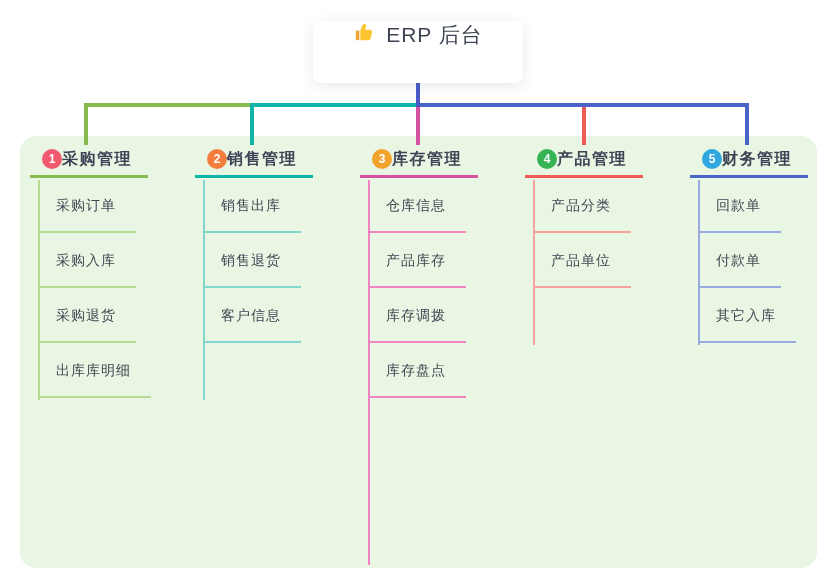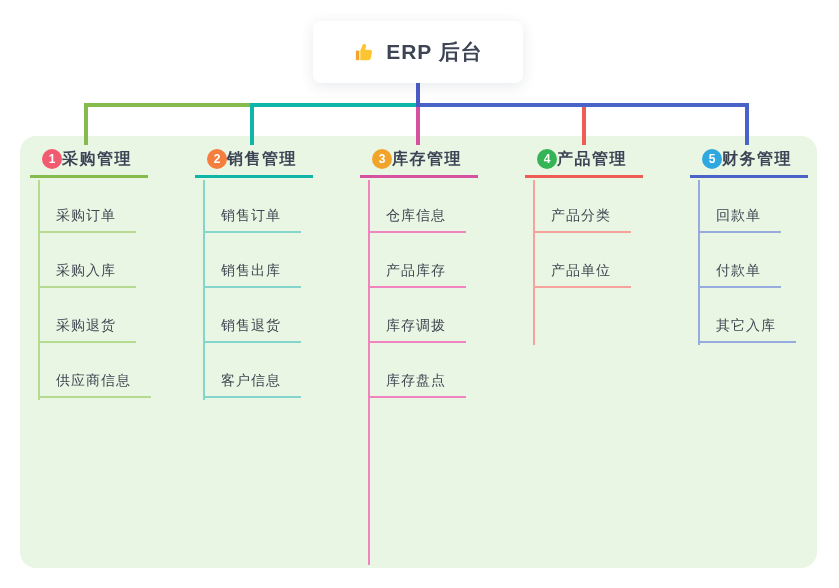--- a/index.html
+++ b/index.html
@@ -10,22 +10,22 @@
   }
   .panel{
     position:absolute;left:20px;top:136px;width:797px;height:432px;
     background:#eaf6e4;border-radius:16px;z-index:0;
   }
   svg.connectors{position:absolute;left:0;top:0;z-index:1;pointer-events:none;}
   .root-node{
     position:absolute;left:313px;top:21px;width:210px;height:62px;z-index:3;
     background:#ffffff;border-radius:8px;
     box-shadow:0 3px 14px rgba(60,70,90,.12);
-    display:flex;align-items:center;justify-content:center;gap:10px;
-    color:#3d4554;font-size:21px;font-weight:700;letter-spacing:1px;
+    display:flex;justify-content:center;gap:10px;
+    color:#3d4554;font-size:21px;font-weight:400;letter-spacing:1px;
   }
   .root-node .ricon{display:inline-flex;line-height:0;}
   .branch{position:absolute;top:147px;width:160px;z-index:2;}
   .bhead{display:flex;align-items:center;height:24px;margin-left:12px;}
   .badge{
     width:20px;height:20px;border-radius:50%;background:var(--badge,#999);
     color:#fff;font-size:12px;font-weight:700;
     display:flex;align-items:center;justify-content:center;flex:0 0 20px;
   }
   .blabel{
@@ -35,21 +35,21 @@
   .bline{margin-top:4px;width:118px;height:3px;background:var(--line,#999);}
   .kids{position:relative;margin-top:0;}
   .vline{
     position:absolute;left:8px;top:2px;width:2px;
     background:var(--kline,#ccc);display:block;
   }
   .kid{
     height:55px;display:flex;align-items:flex-end;margin-left:8px;
   }
   .klabel{
-    display:inline-block;padding:0 20px 6px 18px;
+    display:inline-block;padding:0 20px 16px 18px;
     border-bottom:2px solid var(--kline,#ccc);
     font-size:14px;color:#3f4651;letter-spacing:1px;white-space:nowrap;
   }
 </style>
 </head>
 <body>
 
 <div class="panel"></div>
 
 <svg class="connectors" width="839" height="588" viewBox="0 0 839 588">
@@ -84,36 +84,33 @@
     <div class="kid">
         <span class="klabel">采购订单</span>
       </div>
     <div class="kid">
         <span class="klabel">采购入库</span>
       </div>
     <div class="kid">
         <span class="klabel">采购退货</span>
       </div>
     <div class="kid">
-        <span class="klabel">供应商信息</span>
+        <span class="klabel">出库库明细</span>
       </div>
   </div>
 </div>
 
 <div class="branch" style="left: 195px; --badge: #f57d3e; --line: #0fb5a9; --kline: #84d6cd;">
   <div class="bhead">
     <span class="badge">2</span>
     <span class="blabel">销售管理</span>
   </div>
   <div class="bline"></div>
   <div class="kids">
     <i class="vline" style="height: 220px;"></i>
-    <div class="kid">
-        <span class="klabel">销售订单</span>
-      </div>
     <div class="kid">
         <span class="klabel">销售出库</span>
       </div>
     <div class="kid">
         <span class="klabel">销售退货</span>
       </div>
     <div class="kid">
         <span class="klabel">客户信息</span>
       </div>
   </div>

